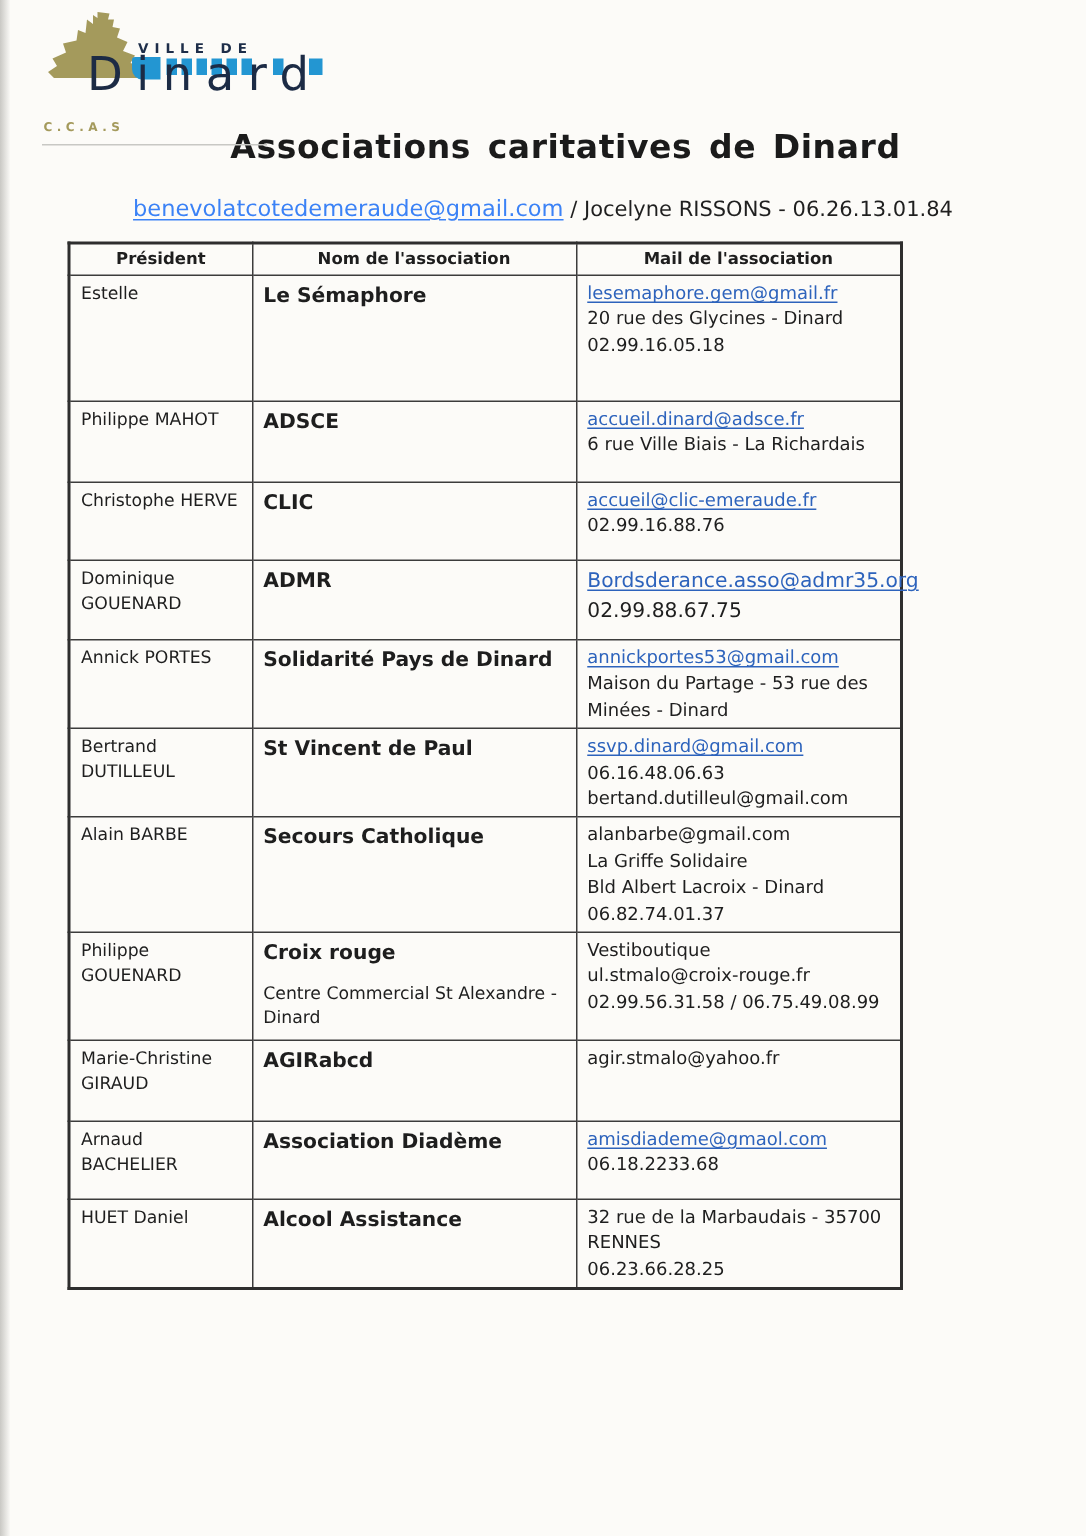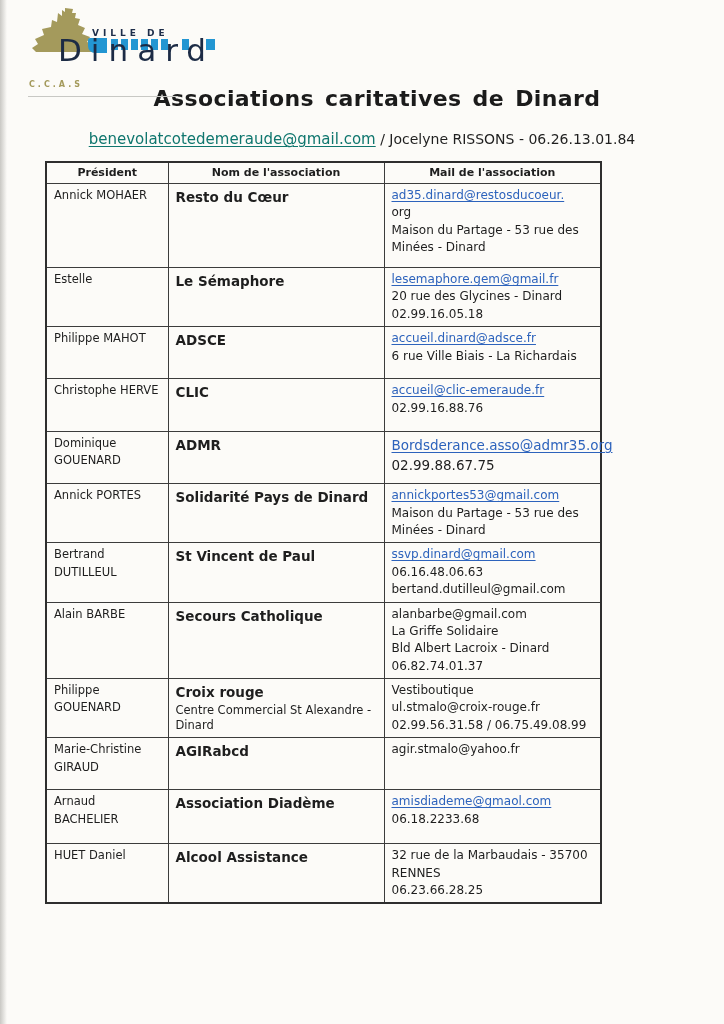--- a/index.html
+++ b/index.html
@@ -42,21 +42,21 @@
     margin:0;padding:86px 0 0 30px;
     text-align:center;
     font-size:22px;font-weight:bold;letter-spacing:.4px;word-spacing:3px;color:#1b1b1b;
   }
   .contact{
     margin-top:19px;
     text-align:center;
     font-size:14px;color:#1f1f1f;
   }
   .contact .email{
-    font-size:15px;color:#0f766e;text-decoration:underline;text-underline-offset:2px;
+    font-size:15px;color:#3b82f6;text-decoration:underline;text-underline-offset:2px;
   }
   
   table.assoc{
     border-collapse:collapse;
     margin:13px 0 0 45px;
     width:555px;
     table-layout:fixed;
   }
   table.assoc col.c1{width:122px;}
   table.assoc col.c2{width:216px;}
@@ -66,21 +66,21 @@
     vertical-align:top;
     padding:3px 7px 3px 7px;
   }
   table.assoc{border:2px solid #2e2e2e;}
   th{
     font-size:11px;font-weight:bold;color:#1e1e1e;text-align:center;
     height:14px;padding:2px 0;
   }
   .pres{font-size:11.5px;font-weight:500;line-height:1.5;padding-top:5px;}
   .assoc-name{font-size:13.5px;font-weight:600;line-height:1.3;padding-top:2px;}
-  .assoc-sub{font-size:11.5px;font-weight:normal;line-height:1.35;margin-top:1px;}
+  .assoc-sub{font-size:11.5px;font-weight:normal;line-height:1.35;margin-top:11px;}
   .mail-line{font-size:12px;line-height:1.45;}
   .mail-line.link{color:#2d63bc;text-decoration:underline;text-underline-offset:2px;}
   .mail-line.big{font-size:13.5px;line-height:1.5;}
   tbody tr:nth-child(1){height:84px;}
   tbody tr:nth-child(2){height:54px;}
   tbody tr:nth-child(3){height:52px;}
   tbody tr:nth-child(4){height:53px;}
   tbody tr:nth-child(5){height:52px;}
   tbody tr:nth-child(6){height:52px;}
   tbody tr:nth-child(7){height:57px;}
@@ -128,31 +128,20 @@
     </colgroup>
   <thead>
     <tr>
       <th>Président</th>
       <th>Nom de l'association</th>
       <th>Mail de l'association</th>
     </tr>
   </thead>
   <tbody>
 
-    <tr>
-      <td class="pres">Annick MOHAER</td>
-      <td>
-          <div class="assoc-name">Resto du Cœur</div>
-        </td>
-      <td>
-        <div class="mail-line link">ad35.dinard@restosducoeur.</div>
-        <div class="mail-line">org</div>
-        <div class="mail-line">Maison du Partage - 53 rue des Minées - Dinard</div>
-      </td>
-    </tr>
 
     <tr>
       <td class="pres">Estelle</td>
       <td>
           <div class="assoc-name">Le Sémaphore</div>
         </td>
       <td>
         <div class="mail-line link">lesemaphore.gem@gmail.fr</div>
         <div class="mail-line">20 rue des Glycines - Dinard</div>
         <div class="mail-line">02.99.16.05.18</div>

